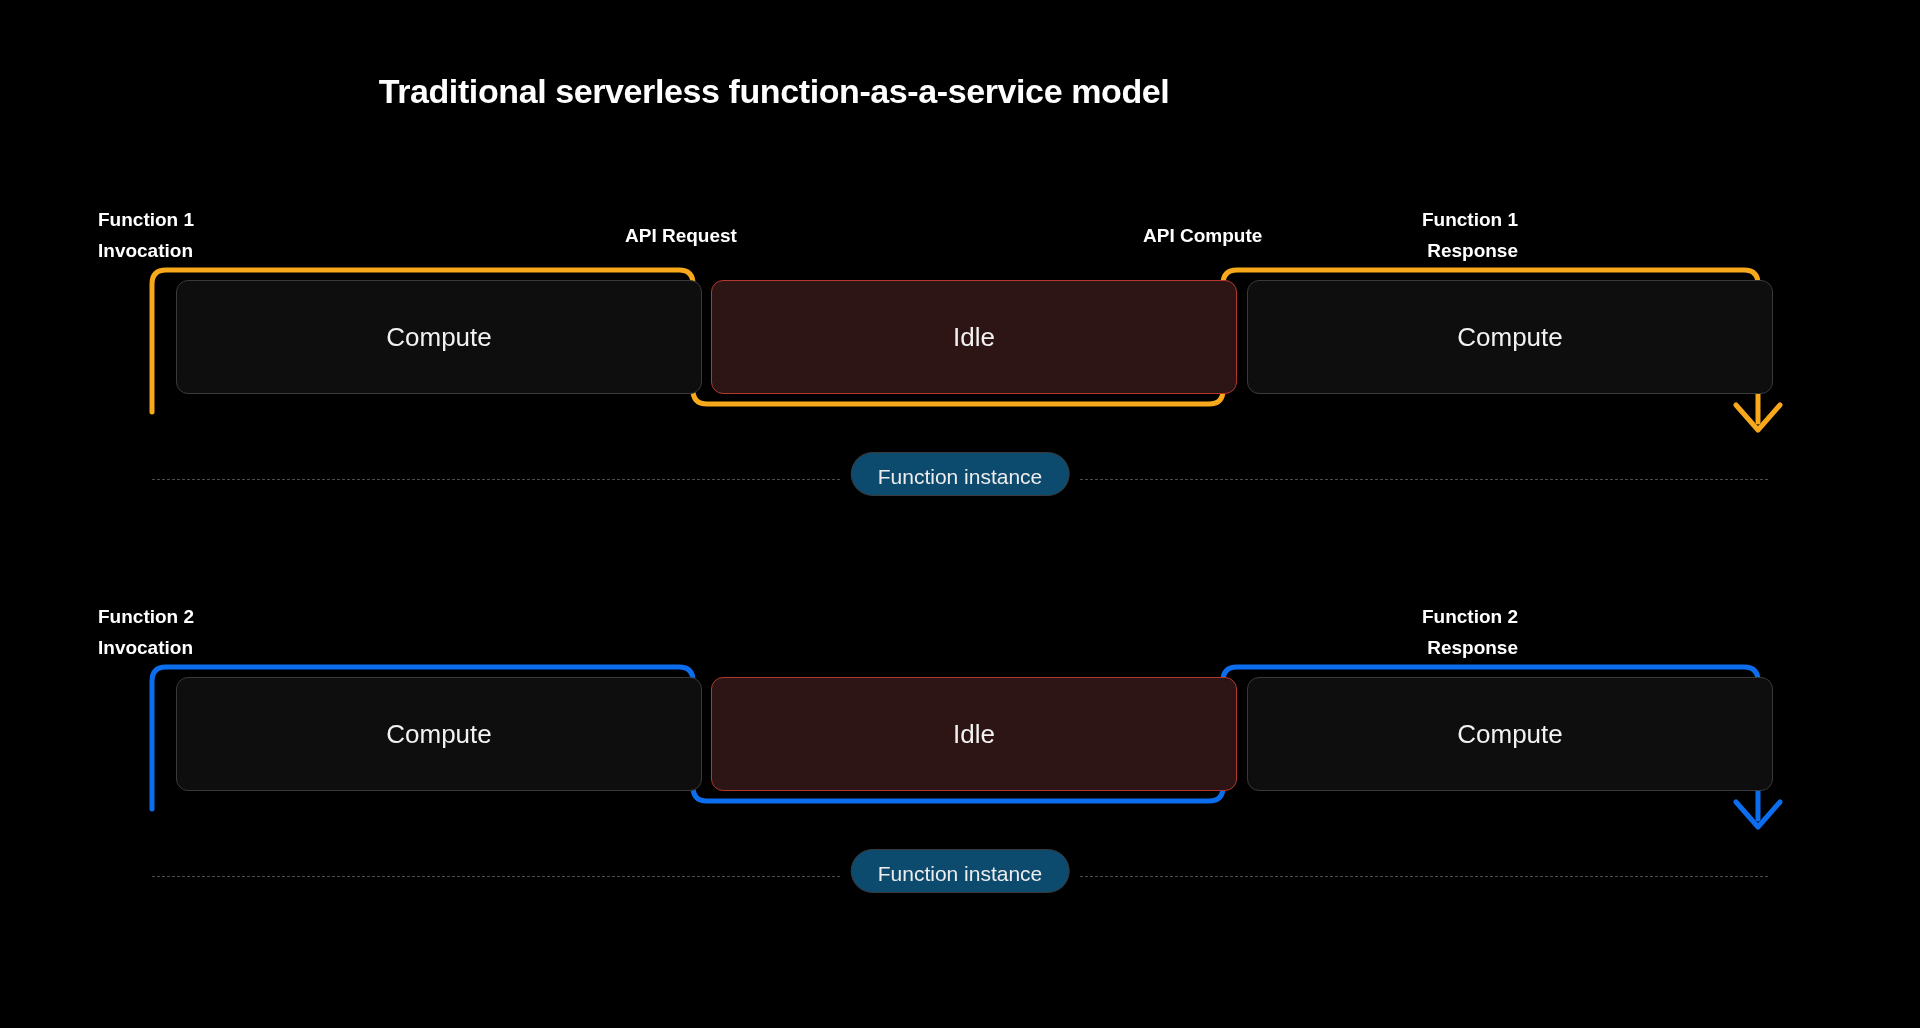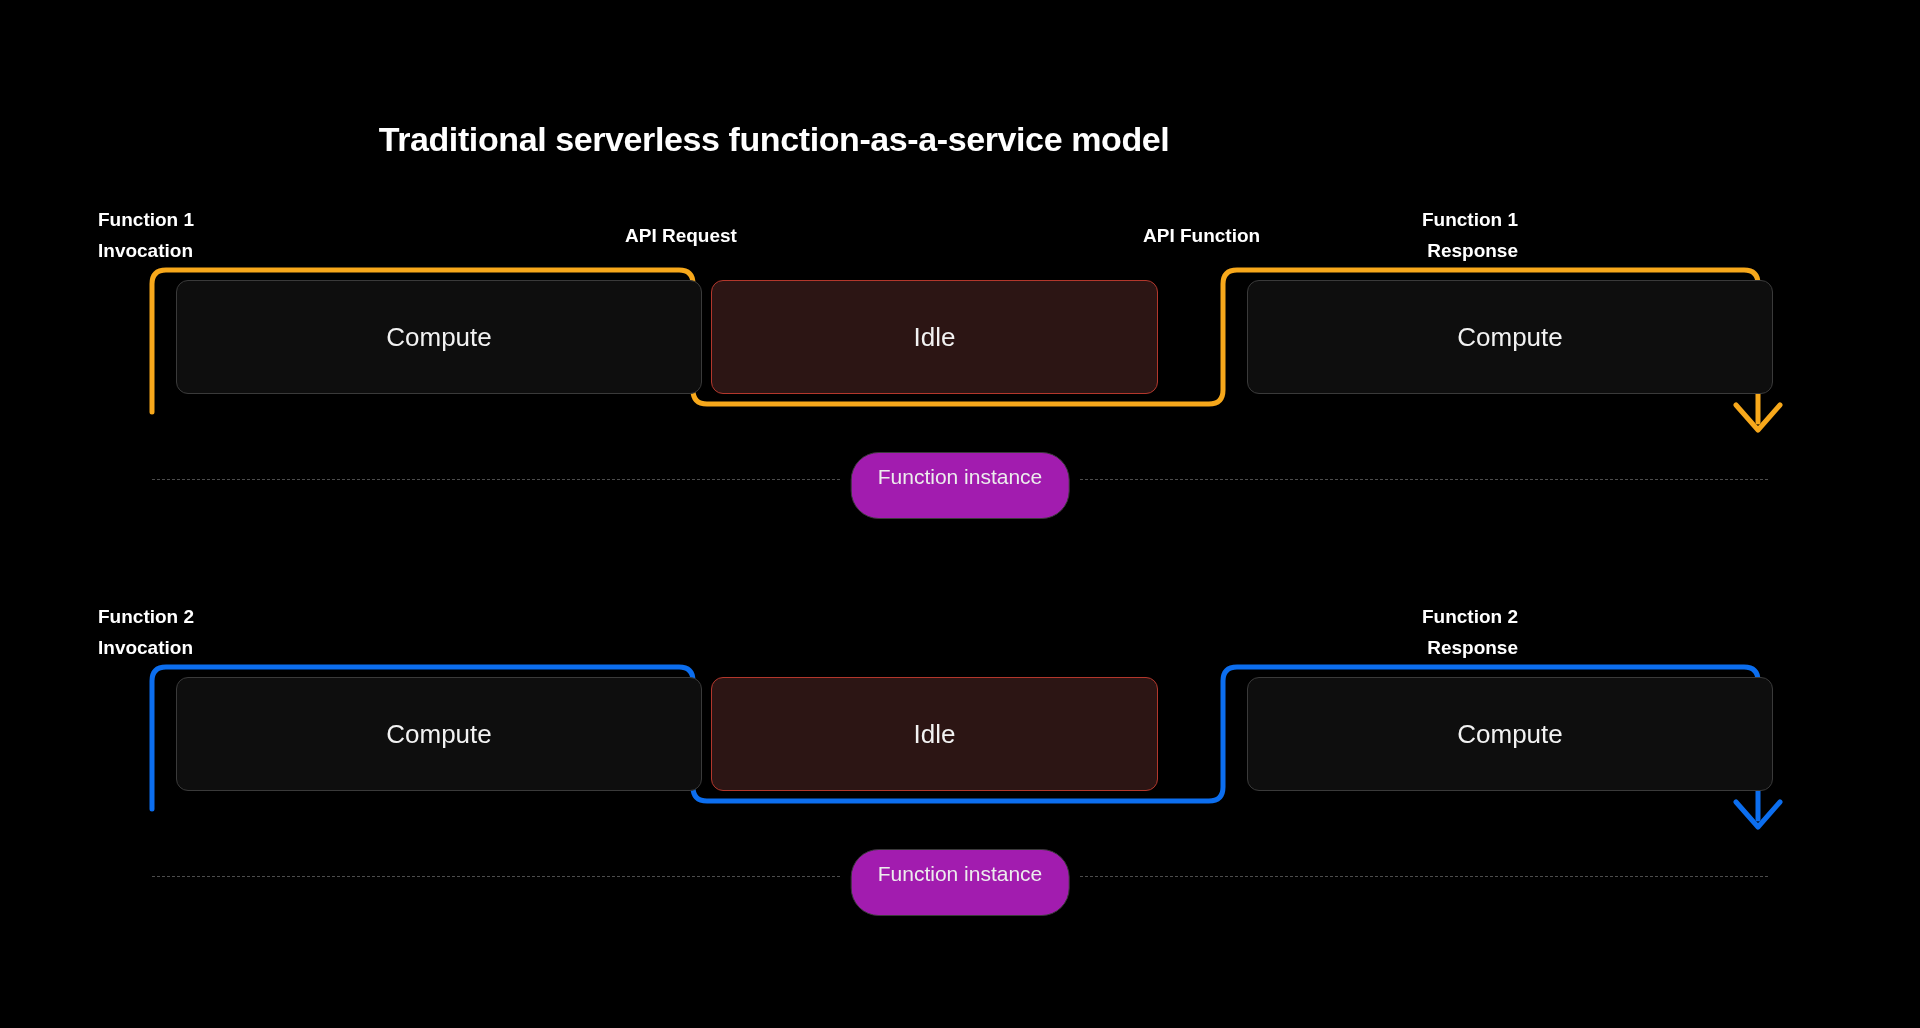--- a/index.html
+++ b/index.html
@@ -28,21 +28,20 @@
     position: absolute;
     top: 72px;
     left: 0;
     width: 1548px;
     text-align: center;
     font-size: 34px;
     font-weight: bold;
     letter-spacing: -0.4px;
     color: #ffffff;
     white-space: nowrap;
-    margin-top: 48px;
   }
 
   
   .row {
     position: absolute;
     left: 0;
     width: 1920px;
   }
   .row-1 { top: 190px; }
   .row-2 { top: 587px; }
@@ -108,21 +107,21 @@
   }
   .seg-compute {
     background: #0e0e0e;
     border: 1px solid #3a3a3a;
   }
   .seg-idle {
     background: #2c1514;
     border: 1px solid #b3372c;
   }
   .seg-a { left: 160px;  width: 526px; }
-  .seg-b { left: 695px;  width: 447px; }
+  .seg-b { left: 695px;  width: 526px; }
   .seg-c { left: 1231px; width: 526px; }
 
   
   .instance-band {
     position: absolute;
     left: 0;
     top: 262px;
     width: 1920px;
     height: 56px;
   }
@@ -132,24 +131,24 @@
     height: 0;
     border-top: 1px dashed #4c4c4c;
   }
   .dash-left  { left: 152px; right: 1080px; }
   .dash-right { left: 1080px; right: 152px; }
   .instance-pill {
     position: absolute;
     left: 50%;
     top: 0;
     transform: translateX(-50%);
-    background: #a21caf;
+    background: #0c4a6e;
     border: 1px solid #3a3a3a;
     border-radius: 28px;
-    padding: 11px 26px 28px 26px;
+    padding: 11px 26px 5px 26px;
     font-size: 21px;
     color: #ededed;
     white-space: nowrap;
     line-height: 26px;
   }
 </style>
 </head>
 <body>
 
 <div class="stage">
@@ -157,21 +156,21 @@
   <div class="title">Traditional serverless function-as-a-service model</div>
 
   <div class="row row-1">
 
     <div class="label-band">
       <div class="lbl bold lbl-left">
         <span class="lbl-line">Function 1</span>
         <span class="lbl-line">Invocation</span>
       </div>
       <div class="lbl lbl-center-a">API Request</div>
-      <div class="lbl lbl-center-b">API Function</div>
+      <div class="lbl lbl-center-b">API Compute</div>
       <div class="lbl bold lbl-right">
         <span class="lbl-line">Function 1</span>
         <span class="lbl-line">Response</span>
       </div>
     </div>
 
     <div class="timeline">
       <svg class="path-svg" viewBox="0 0 1920 190" preserveAspectRatio="none">
         <path d="M 152 150
                  L 152 22

